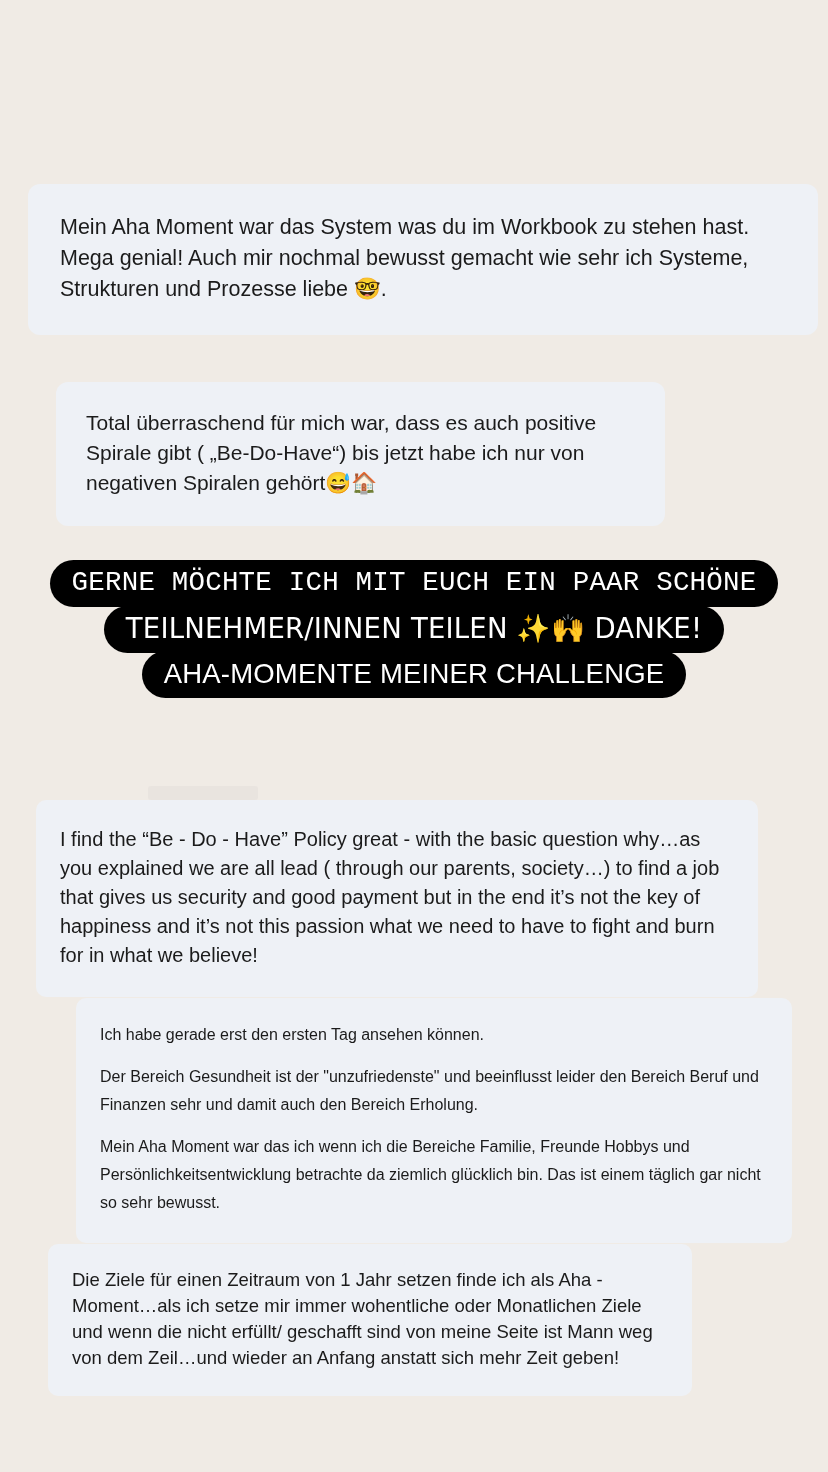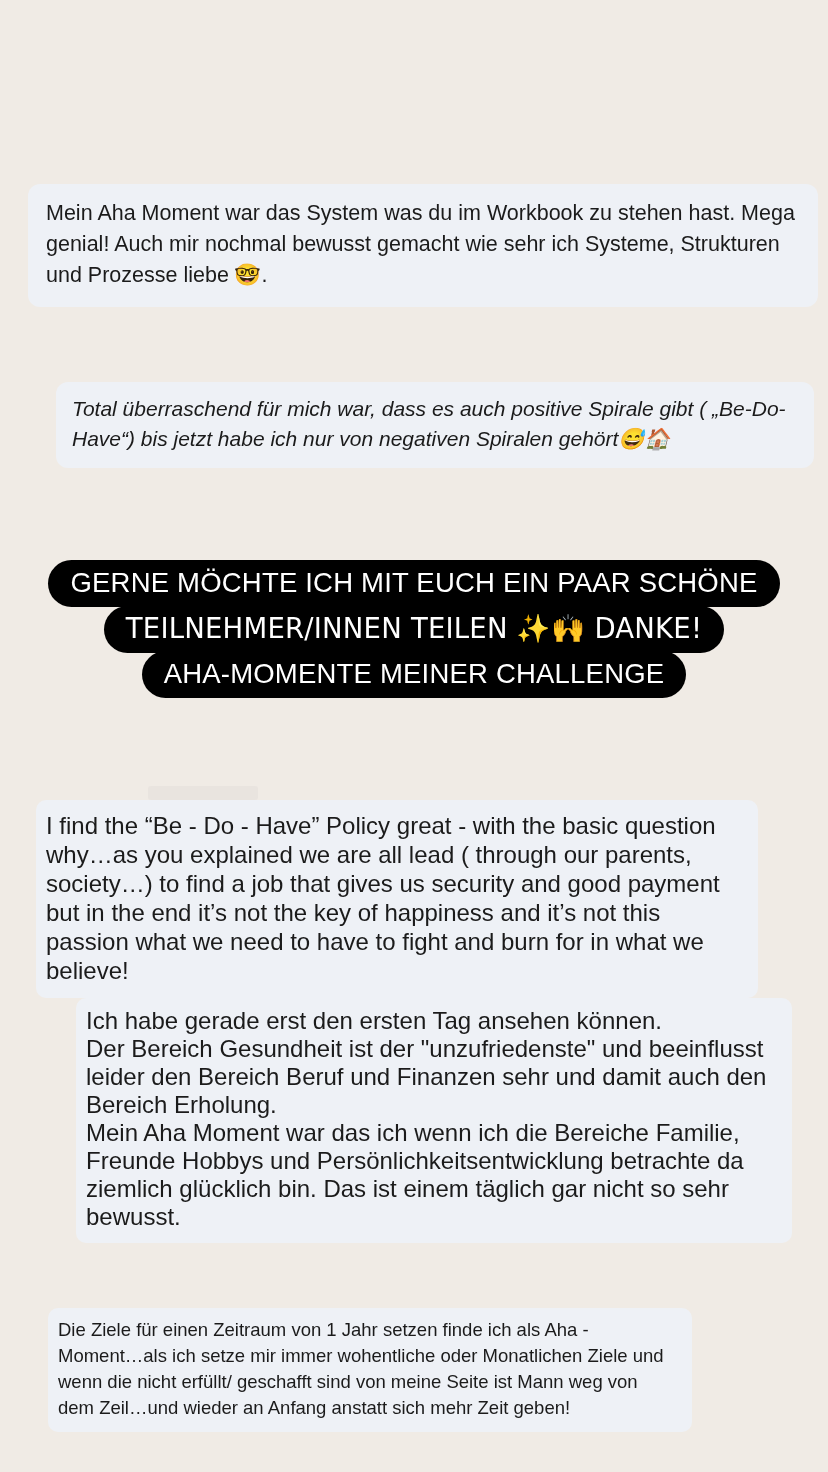--- a/index.html
+++ b/index.html
@@ -22,70 +22,69 @@
 
   
   .bubble {
     position: absolute;
     background: #eef1f6;
     border-radius: 12px;
     color: #1b1b1b;
     box-sizing: border-box;
   }
   .bubble p {
-    margin: 0;
+    margin: 14px;
   }
 
   
   .b1 {
     left: 28px;
     top: 184px;
     width: 790px;
     padding: 14px 18px 16px 18px;
     font-size: 21.5px;
     line-height: 31px;
   }
 
   
   .b2 {
     left: 56px;
     top: 382px;
-    width: 758px;
+    width: 609px;
     padding: 12px 20px 14px 16px;
     font-size: 21px;
     line-height: 30px;
-    font-style: italic;
   }
 
   
   .b3 {
     left: 36px;
     top: 800px;
     width: 722px;
     padding: 11px 16px 13px 10px;
-    font-size: 24px;
+    font-size: 20px;
     line-height: 29px;
     border-radius: 10px;
   }
 
   
   .b4 {
     left: 76px;
     top: 998px;
     width: 716px;
     padding: 9px 16px 12px 10px;
-    font-size: 24px;
+    font-size: 16px;
     line-height: 28px;
     border-radius: 10px;
   }
 
   
   .b5 {
     left: 48px;
-    top: 1308px;
+    top: 1244px;
     width: 644px;
     padding: 9px 14px 11px 10px;
     font-size: 18.5px;
     line-height: 26px;
     border-radius: 10px;
   }
 
   
   .ghost-line {
     position: absolute;
@@ -114,21 +113,21 @@
   .headline .line {
     display: block;
   }
   .headline .line span {
     display: inline-block;
     background: #000000;
     padding: 5px 22px 7px 22px;
     border-radius: 26px;
     box-decoration-break: clone;
   }
-  .headline .line.l1 span { border-radius: 28px; }
+  .headline .line.l1 span { border-radius: 28px; font-family: Liberation Mono, monospace; }
   .headline .line.l2 span { border-radius: 24px; }
   .headline .line.l3 span { border-radius: 28px; }
   .headline .line.l2 { margin-top: -2px; }
   .headline .line.l3 { margin-top: -1px; }
 
   .emoji {
     font-family: "DejaVu Sans", sans-serif;
   }
 </style>
 </head>

